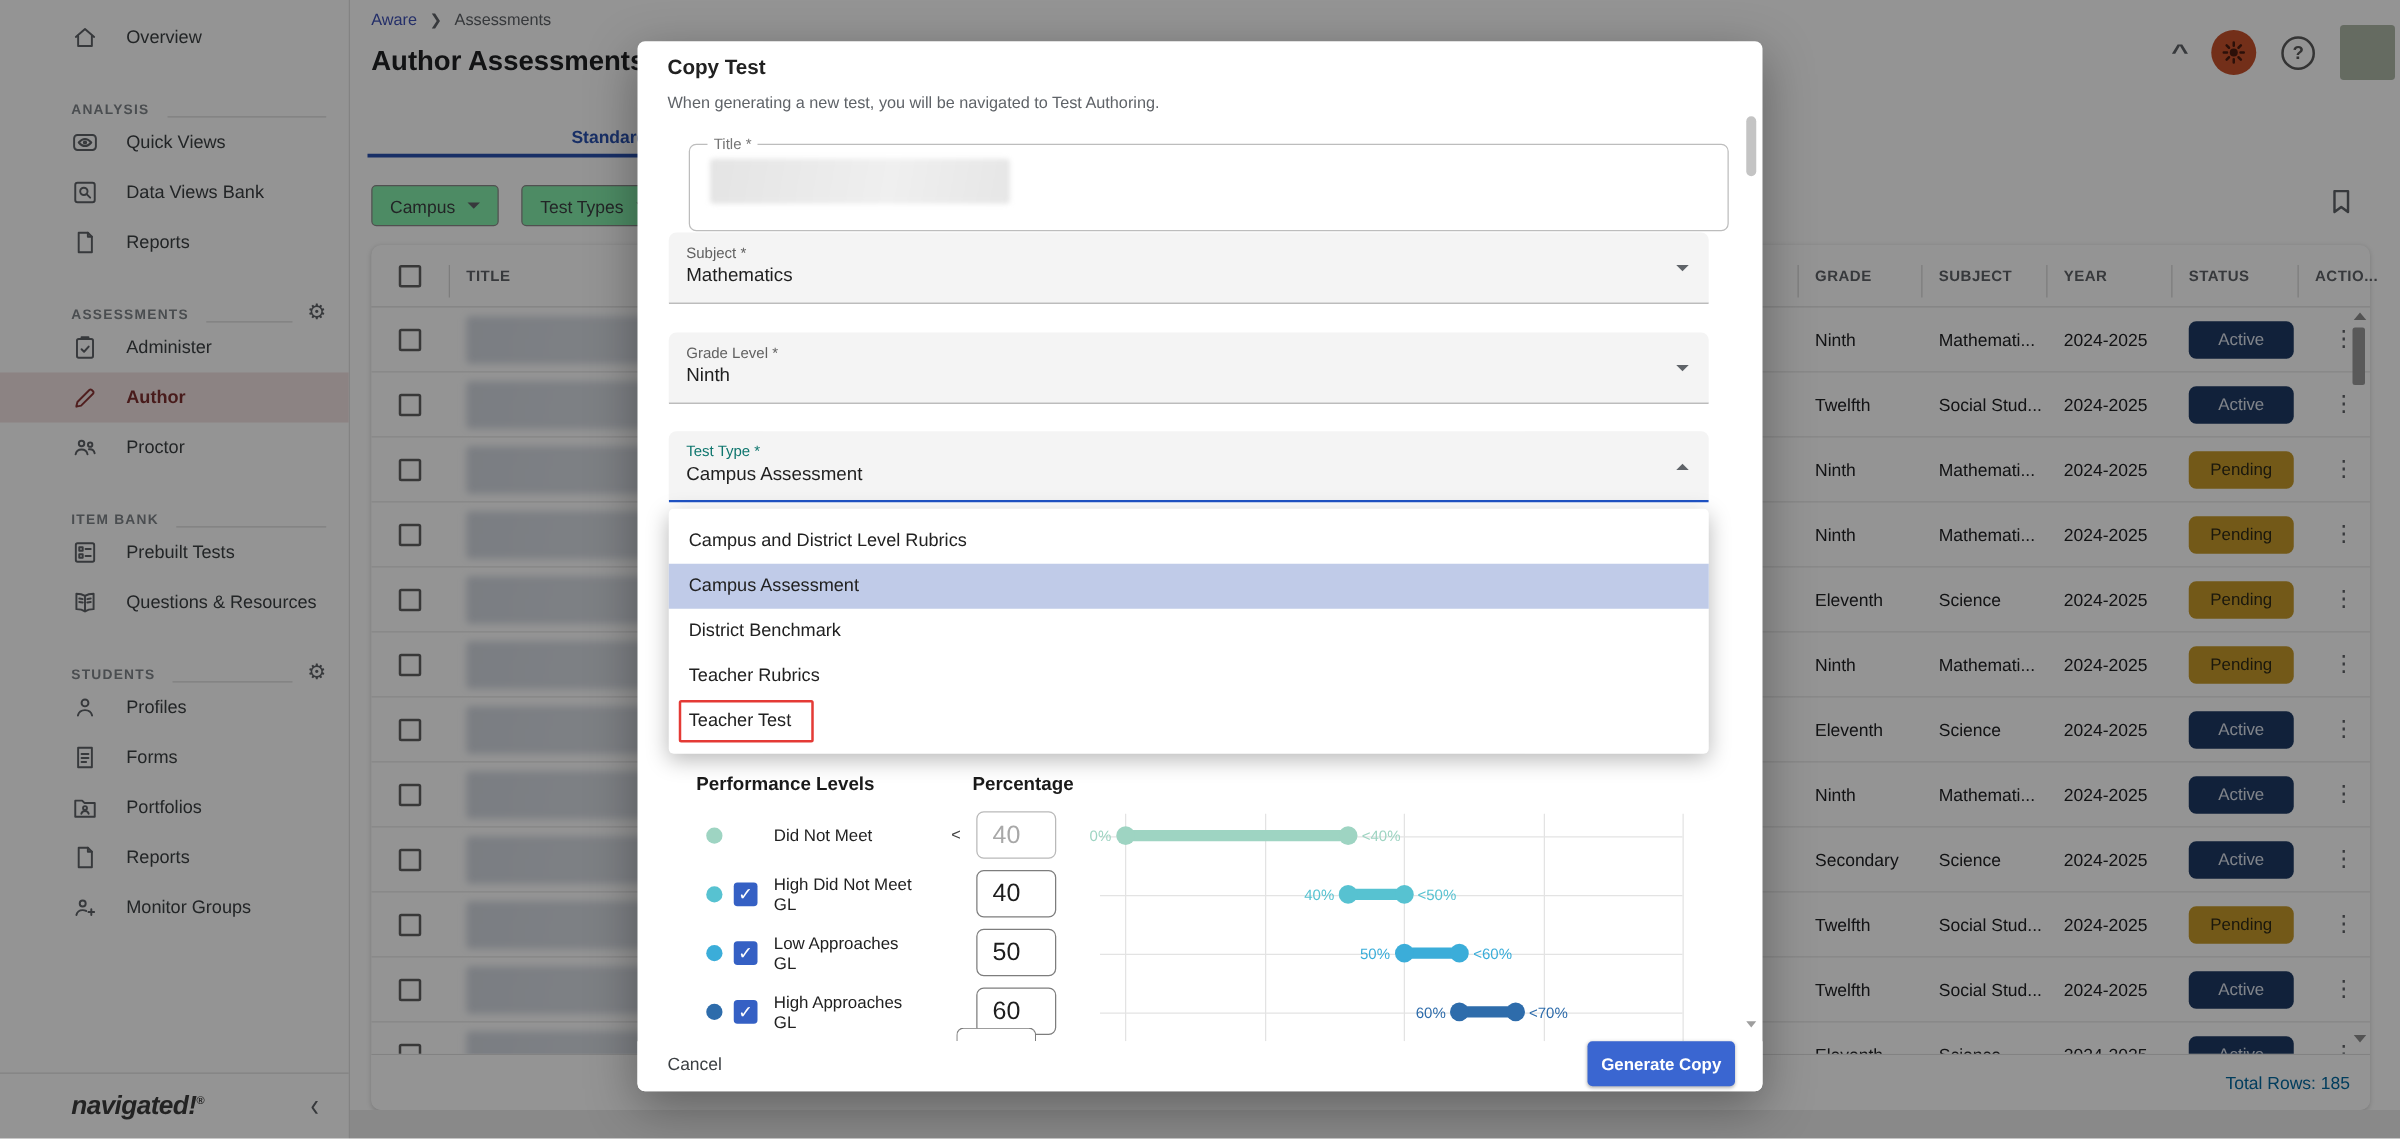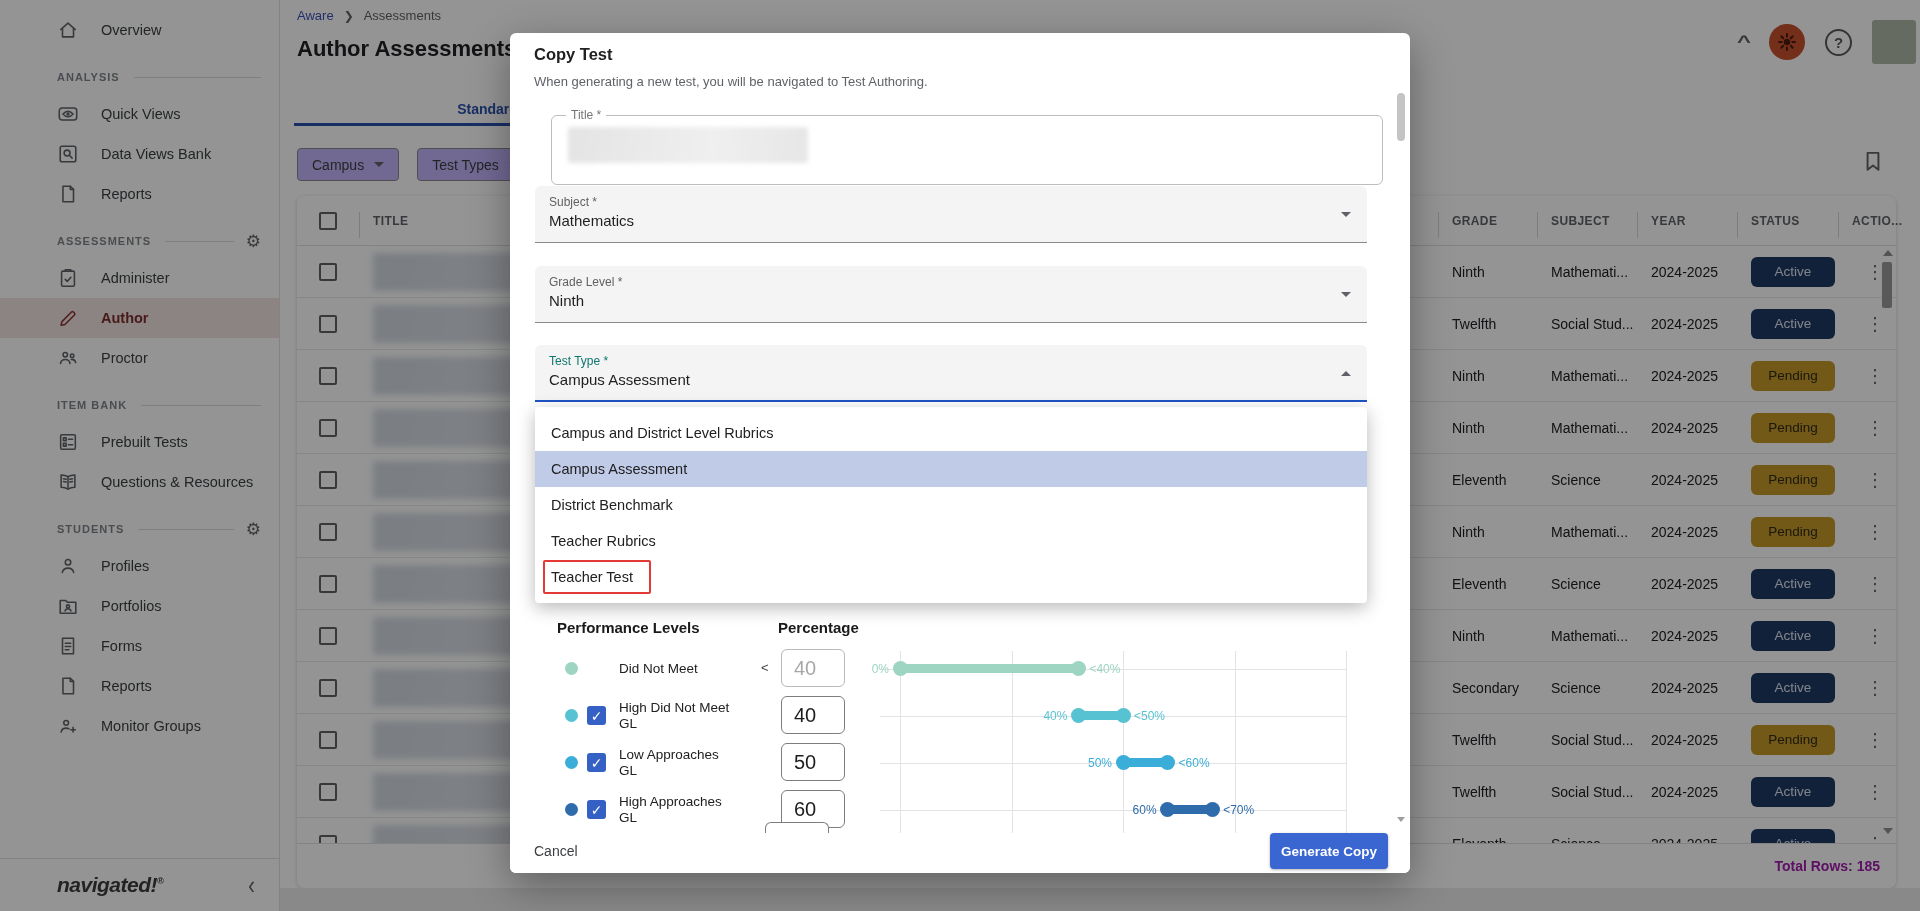--- a/index.html
+++ b/index.html
@@ -12,41 +12,41 @@
   .side-nav { padding-top:10px; }
   .side-item { display:flex; align-items:center; height:40px; padding-left:57px; cursor:pointer; color:#3c4043; }
   .side-item .icon { width:22px; height:22px; margin-right:22px; color:#5f6368; flex:0 0 22px; }
   .side-item .icon svg { width:22px; height:22px; display:block; }
   .side-item .icon svg path, .side-item .icon svg circle, .side-item .icon svg rect
     { fill:none; stroke:currentColor; stroke-width:1.7; stroke-linecap:round; stroke-linejoin:round; }
   .side-label { font-size:14.5px; }
   .side-item.active { background:#f2e2e2; color:#7d3030; }
   .side-item.active .icon { color:#8a3535; }
   .side-item.active .side-label { font-weight:bold; color:#7d3030; }
-  .side-section { display:flex; align-items:center; height:34px; margin-top:10px; padding:0 18px 0 57px; }
+  .side-section { display:flex; align-items:flex-end; height:34px; margin-top:10px; padding:0 18px 0 57px; }
   .side-section .sec-label { font-size:11px; font-weight:bold; letter-spacing:1px; color:#80868b; white-space:nowrap; }
   .side-section .sec-line { flex:1; height:1px; background:#dcdcdc; margin-left:14px; }
   .side-section .sec-gear { margin-left:12px; font-size:17px; color:#5f6368; cursor:pointer; line-height:1; }
   .side-footer { position:absolute; left:0; bottom:0; width:100%; height:53px; border-top:1px solid #e0e0e0;
     display:flex; align-items:center; justify-content:space-between; padding:0 24px 0 57px; }
   .logo { font-size:21px; font-weight:bold; font-style:italic; color:#3d3d3d; letter-spacing:-0.5px; }
   .logo sup { font-size:9px; }
   .collapse-chevron { font-size:20px; color:#5f6368; cursor:pointer; transform:scaleY(1.3); }
 
   
   .main { position:absolute; left:280px; top:0; width:1640px; height:911px; background:#ffffff; z-index:1; }
   .breadcrumb { position:absolute; left:17px; top:8px; font-size:13px; color:#5f6368; display:flex; align-items:center; gap:10px; }
   .breadcrumb .bc-link { color:#3f51b5; cursor:pointer; }
   .breadcrumb .bc-sep { color:#5f6368; font-size:12px; }
   .page-title { position:absolute; left:17px; top:36px; font-size:22px; font-weight:bold; color:#202124; }
   .tab { position:absolute; left:14px; top:95px; width:387px; height:28px; display:flex; align-items:center; justify-content:center;
     font-size:14px; font-weight:bold; color:#2a52b0; cursor:pointer; }
   .tab-indicator { position:absolute; left:14px; top:123px; width:387px; height:3px; background:#2a52b0; }
   .filters { position:absolute; left:17px; top:148px; display:flex; gap:18px; }
-  .filter-btn { height:33px; padding:0 14px; border:1px solid #8a8a8a; border-radius:4px; background:#c4b5fd;
+  .filter-btn { height:33px; padding:0 14px; border:1px solid #8a8a8a; border-radius:4px; background:#86efac;
     display:flex; align-items:center; gap:10px; font-size:14px; color:#3c4043; cursor:pointer; }
   .caret-down { width:0; height:0; border-left:5px solid transparent; border-right:5px solid transparent; border-top:5px solid #5f6368; }
   .bookmark-btn { position:absolute; right:34px; top:148px; width:26px; height:26px; color:#5f6368; cursor:pointer; }
   .bookmark-btn svg { width:26px; height:26px; }
   .bookmark-btn svg path { fill:none; stroke:currentColor; stroke-width:1.8; stroke-linejoin:round; }
 
   
   .topbar-icons { position:absolute; right:4px; top:20px; display:flex; align-items:center; gap:20px; }
   .chevron-up { font-size:17px; color:#5f6368; font-weight:bold; cursor:pointer; transform:scaleX(1.4); }
   .aware-logo { width:36px; height:36px; border-radius:50%; background:#c7512c; display:flex; align-items:center; justify-content:center; cursor:pointer; }
@@ -72,22 +72,22 @@
   .trow { display:flex; align-items:center; height:52px; border-bottom:1px solid #e8e8e8; }
   .tcb { width:18px; height:18px; border:2px solid #616161; border-radius:2px; cursor:pointer; }
   .blur-block { width:68%; height:38px; margin-left:14px; border-radius:3px; background:linear-gradient(100deg,#d4d9e1,#e3e7ec 55%,#d8dde5); filter:blur(3px); }
   .tcell { font-size:14px; color:#202124; padding-left:14px; }
   .badge { width:84px; height:30px; border-radius:6px; display:flex; align-items:center; justify-content:center;
     font-size:13.5px; margin-left:14px; }
   .badge.active { background:#1e3a64; color:#dde3ee; }
   .badge.pending { background:#c79a2a; color:#2f2a16; }
   .kebab { font-size:18px; color:#5f6368; padding-left:28px; cursor:pointer; letter-spacing:0; }
   .tfoot { position:absolute; left:0; bottom:0; width:100%; height:45px; border-top:1px solid #e0e0e0;
-    display:flex; align-items:center; justify-content:flex-end; padding-right:16px; font-size:14px; color:#a21caf;
-    background:#fff; border-radius:0 0 8px 8px;font-weight:bold; }
+    display:flex; align-items:center; justify-content:flex-end; padding-right:16px; font-size:14px; color:#0369a1;
+    background:#fff; border-radius:0 0 8px 8px; }
   .tscroll { position:absolute; right:3px; top:54px; width:11px; height:586px; }
   .tscroll .arr-up { position:absolute; top:0; left:1px; width:0; height:0; border-left:5px solid transparent; border-right:5px solid transparent; border-bottom:6px solid #8f8f8f; }
   .tscroll .thumb { position:absolute; top:12px; left:0; width:10px; height:46px; background:#9a9a9a; border-radius:2px; }
   .tscroll .arr-dn { position:absolute; bottom:2px; left:1px; width:0; height:0; border-left:5px solid transparent; border-right:5px solid transparent; border-top:6px solid #8f8f8f; }
   .bottom-strip { position:absolute; left:0; top:888px; width:1640px; height:23px; background:#ededed; }
 
   
   .backdrop { position:absolute; inset:0; background:rgba(0,0,0,0.42); z-index:10; }
   .modal { position:absolute; left:510px; top:33px; width:900px; height:840px; background:#fff; border-radius:6px;
     box-shadow:0 12px 40px rgba(0,0,0,0.35); z-index:20; }
@@ -266,35 +266,35 @@
             <svg viewBox="0 0 24 24">
               <circle cx="12" cy="8" r="3"></circle>
               <path d="M5.8 19c.7-3 3.2-4.7 6.2-4.7s5.5 1.7 6.2 4.7"></path>
             </svg>
           </span>
           <span class="side-label">Profiles</span>
         </div>
         <div class="side-item">
           <span class="icon">
             <svg viewBox="0 0 24 24">
+              <path d="M6 3.5h12v17H6z"></path>
+              <path d="M9 9h6M9 12.5h6M9 16h4"></path>
+            </svg>
+          </span>
+          <span class="side-label">Forms</span>
+        </div>
+        <div class="side-item">
+          <span class="icon">
+            <svg viewBox="0 0 24 24">
               <path d="M3.5 6h6l2 2h9v12h-17z"></path>
               <circle cx="12" cy="12.5" r="1.7"></circle>
               <path d="M8.8 17.5c.4-1.6 1.7-2.5 3.2-2.5s2.8.9 3.2 2.5"></path>
             </svg>
           </span>
           <span class="side-label">Portfolios</span>
-        </div>
-        <div class="side-item">
-          <span class="icon">
-            <svg viewBox="0 0 24 24">
-              <path d="M6 3.5h12v17H6z"></path>
-              <path d="M9 9h6M9 12.5h6M9 16h4"></path>
-            </svg>
-          </span>
-          <span class="side-label">Forms</span>
         </div>
         <div class="side-item">
           <span class="icon">
             <svg viewBox="0 0 24 24">
               <path d="M6.5 3.5h8L18 7v13.5H6.5z"></path>
               <path d="M14.5 3.5V7H18"></path>
             </svg>
           </span>
           <span class="side-label">Reports</span>
         </div>

